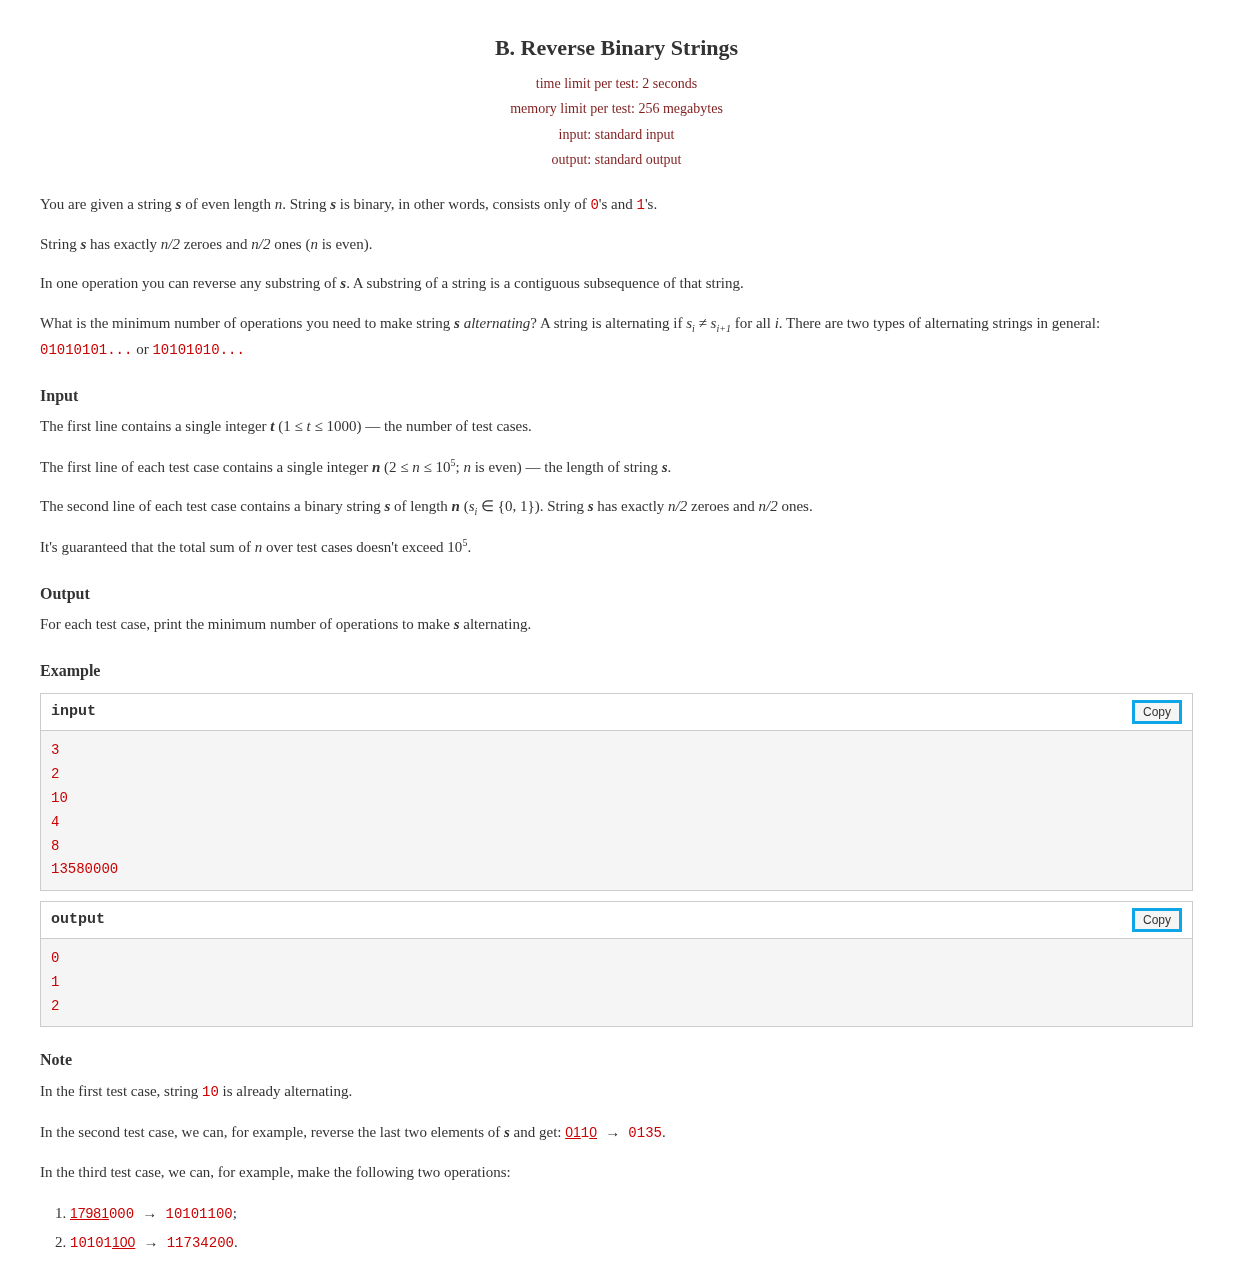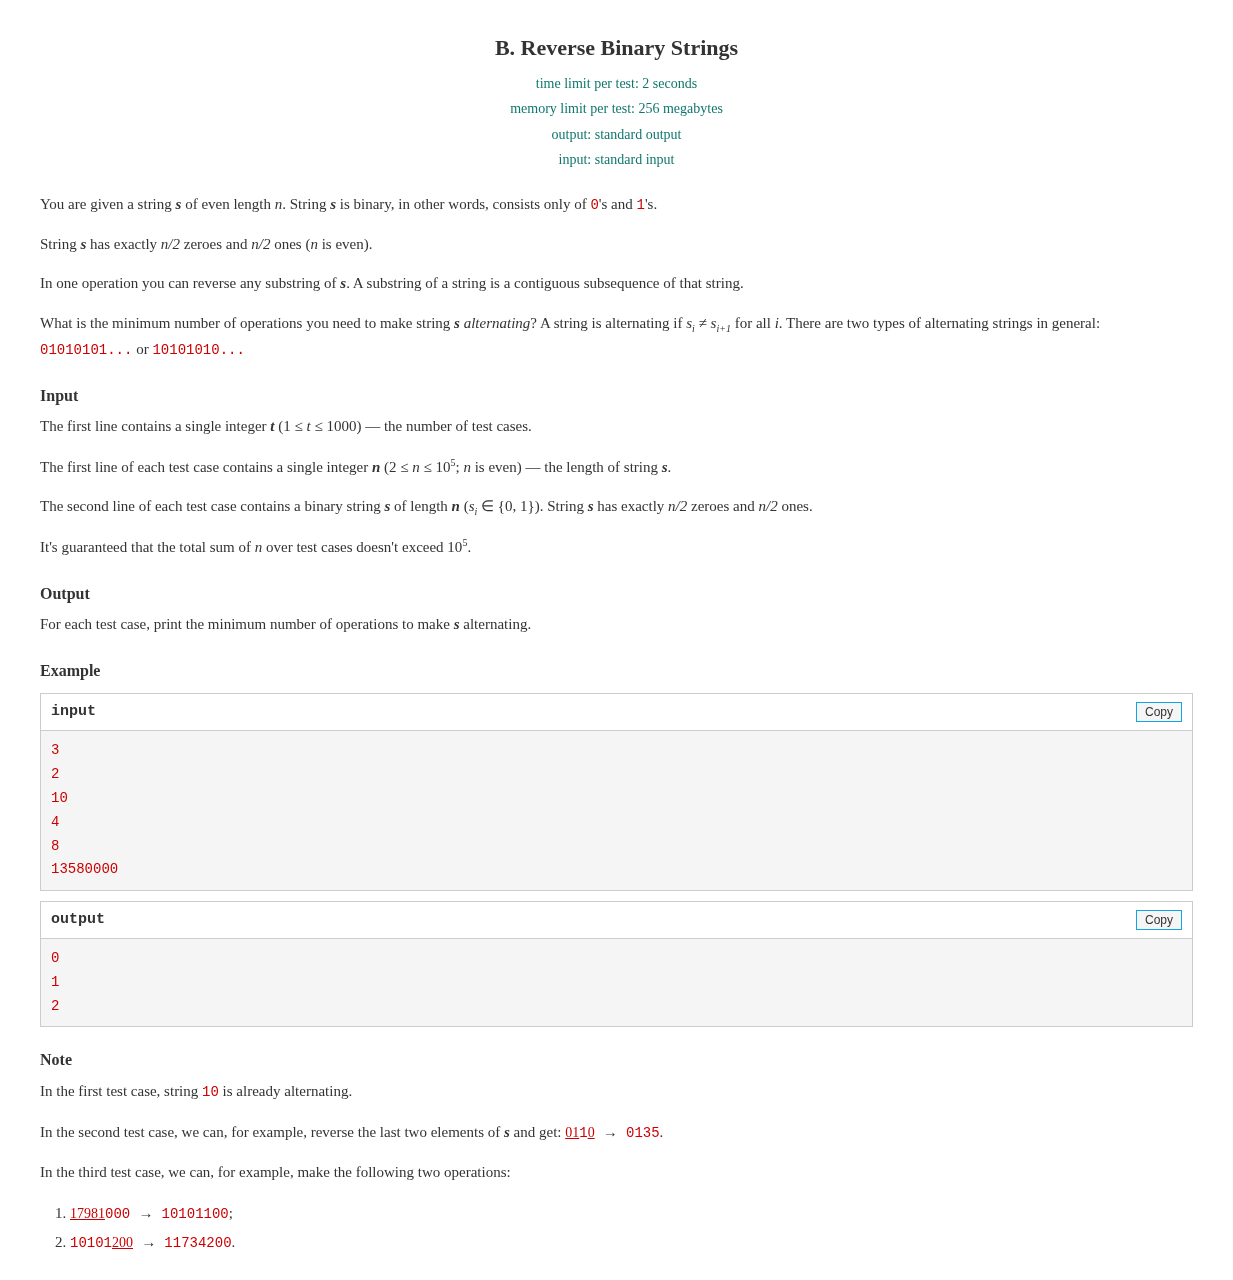--- a/index.html
+++ b/index.html
@@ -15,21 +15,21 @@
     .page-title {
       text-align: center;
       font-size: 22px;
       font-weight: bold;
       margin-bottom: 6px;
       font-family: Liberation Serif, serif;
     }
     .meta {
       text-align: center;
       font-size: 14px;
-      color: #0f766e;
+      color: #7f1d1d;
       line-height: 1.8;
       margin-bottom: 20px;
     }
     .problem-text {
       margin-bottom: 14px;
       font-size: 15px;
       line-height: 1.7;
     }
     .section-heading {
       font-weight: bold;
@@ -63,21 +63,21 @@
       border-bottom: 1px solid #ccc;
     }
     .example-header-label {
       font-weight: bold;
       font-family: 'Courier New', Courier, monospace;
       font-size: 15px;
     }
     .copy-btn {
       font-size: 12px;
       padding: 2px 8px;
-      border: 1px solid #0ea5e9;
+      border: 3px solid #0ea5e9;
       background: #f5f5f5;
       cursor: pointer;
       color: #333;
       font-family: Arial, sans-serif;
     }
     .example-content {
       background: #f5f5f5;
       padding: 8px 10px;
       font-family: 'Courier New', Courier, monospace;
       font-size: 14px;
@@ -95,39 +95,39 @@
       font-size: 15px;
       line-height: 1.7;
     }
     .note-list {
       padding-left: 30px;
       font-size: 15px;
       line-height: 1.9;
     }
     .underline-code {
       text-decoration: underline;
-      font-family: Liberation Serif, serif;
+      font-family: Liberation Sans, sans-serif;
       color: #cc0000;
     }
     .arrow {
       font-family: Arial, sans-serif;
       color: #333;
       margin: 0 4px;
     }
   </style>
 </head>
 <body>
 
 <h1 class="page-title">B. Reverse Binary Strings</h1>
 
 <div class="meta">
   <div>time limit per test: 2 seconds</div>
   <div>memory limit per test: 256 megabytes</div>
+  <div>input: standard input</div>
   <div>output: standard output</div>
-  <div>input: standard input</div>
 </div>
 
 <p class="problem-text">
   You are given a string <span class="italic-bold">s</span> of even length <span class="italic">n</span>. String <span class="italic-bold">s</span> is binary, in other words, consists only of <span class="red-code">0</span>'s and <span class="red-code">1</span>'s.
 </p>
 
 <p class="problem-text">
   String <span class="italic-bold">s</span> has exactly <span class="math"><i>n</i>/2</span> zeroes and <span class="math"><i>n</i>/2</span> ones (<span class="italic">n</span> is even).
 </p>
 
@@ -204,15 +204,15 @@
 
 <p class="note-text">
   In the third test case, we can, for example, make the following two operations:
 </p>
 
 <ol class="note-list">
   <li>
     <span class="red-code"><span class="underline-code">17981</span>000</span><span class="arrow"> → </span><span class="red-code">10101100</span>;
   </li>
   <li>
-    <span class="red-code">10101<span class="underline-code">200</span></span><span class="arrow"> → </span><span class="red-code">11734200</span>.
+    <span class="red-code">10101<span class="underline-code">100</span></span><span class="arrow"> → </span><span class="red-code">11734200</span>.
   </li>
 </ol>
 
 </body></html>

